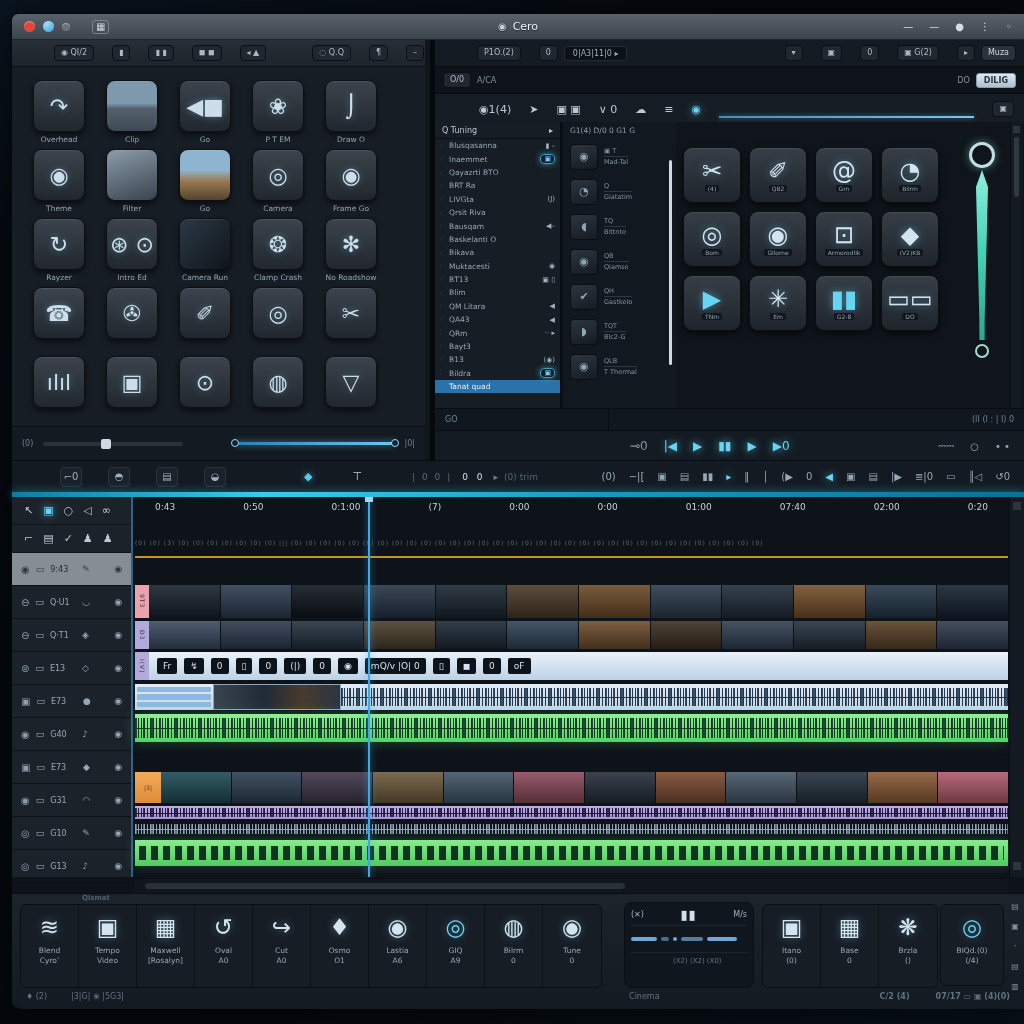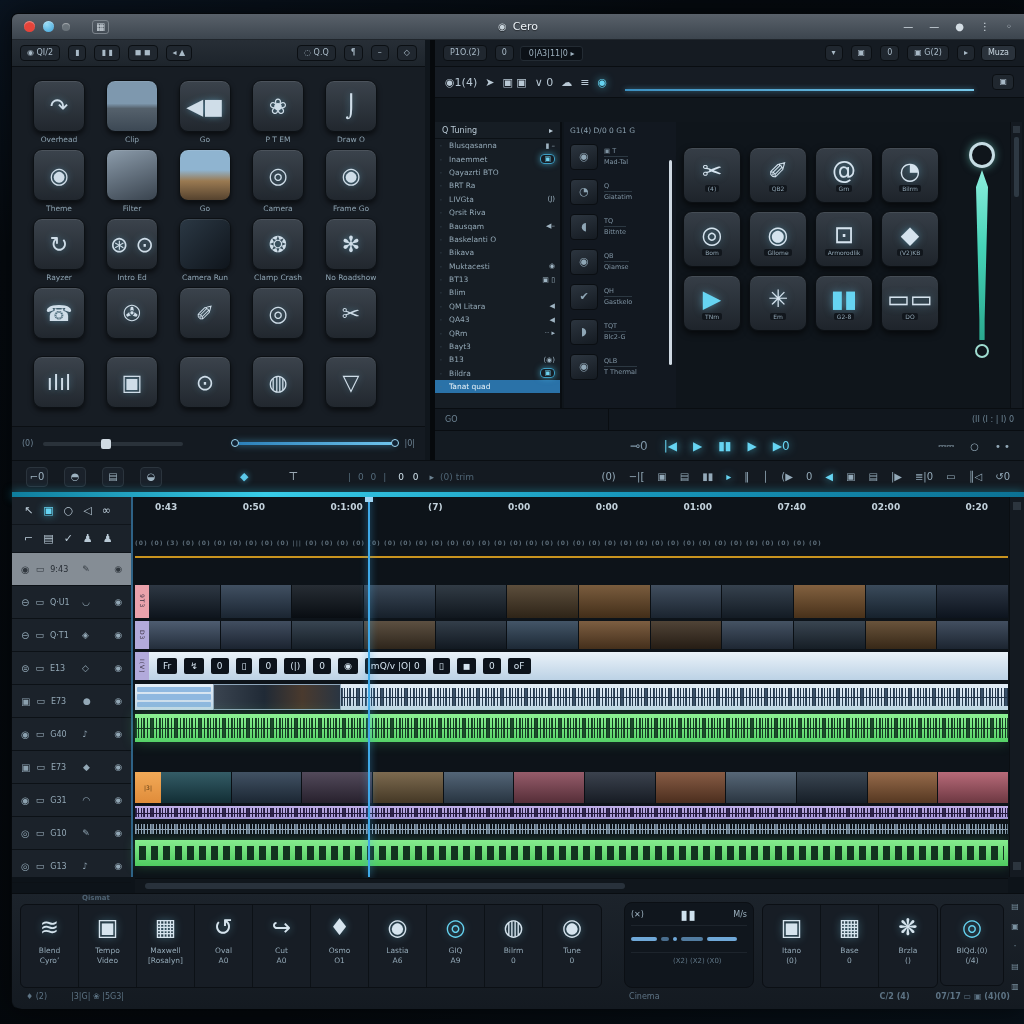--- a/index.html
+++ b/index.html
@@ -13,21 +13,21 @@
     display:flex;align-items:center;padding:0 12px;border-bottom:1px solid #20262c;}
   .light{width:11px;height:11px;border-radius:50%;margin-right:8px;box-shadow:inset 0 1px 1px rgba(255,255,255,.4);}
   .tb-chip{margin-left:14px;font-size:10px;color:#cfd8df;border:1px solid #7b838b;border-radius:3px;padding:0 3px;line-height:12px;}
   .tb-title{position:absolute;left:50%;transform:translateX(-50%);display:flex;gap:6px;align-items:center;
     font-size:11px;color:#eaf0f5;text-shadow:0 1px 1px rgba(0,0,0,.5);}
   .tb-title .ic{font-size:10px;color:#c7d2da;}
   .tb-right{margin-left:auto;display:flex;gap:16px;align-items:center;color:#d4dde4;font-size:10px;}
   
   .chip{background:#20272f;border:1px solid #0b0f13;border-radius:4px;color:#a9bac7;font-size:8px;
     padding:2px 6px;line-height:10px;white-space:nowrap;}
-  .chips{display:flex;gap:8px;align-items:center;}
+  .chips{display:flex;gap:18px;align-items:center;margin-left:34px;}
   .accent{color:#66d4f2 !important;text-shadow:0 0 8px rgba(80,210,240,.8);}
   
   .left-pane{position:absolute;left:0;top:26px;width:413px;height:420px;background:#171d24;}
   .pane-toolbar{height:26px;background:linear-gradient(180deg,#272e36,#1d242b);border-bottom:1px solid #0b0f13;
     display:flex;align-items:center;gap:6px;padding:0 8px;}
   .pane-toolbar .spacer{flex:1;}
   .lp-grid{display:grid;grid-template-columns:repeat(5,52px);column-gap:21px;row-gap:0;padding:13px 0 0 21px;}
   .cell{width:52px;height:69px;}
   .tile{width:52px;height:52px;border-radius:9px;border:1px solid #0c1014;box-sizing:border-box;
     background:linear-gradient(180deg,#3b434c,#21272e);
@@ -115,21 +115,21 @@
   .tools-row{height:27px;display:flex;align-items:center;gap:10px;padding:0 12px;border-bottom:1px solid #10151b;}
   .tools-row .g{font-size:11px;color:#b9c9d5;}
   .th-row{height:32px;border-bottom:1px solid #0c1116;display:flex;align-items:center;gap:6px;padding:0 9px;color:#93a8b6;font-size:8px;}
   .th-row .n{font-size:10px;color:#8ba0ae;}
   .th-row .c{font-size:9px;color:#9fb4c2;}
   .th-row .labtx{min-width:22px;}
   .th-row .mid{font-size:9px;margin-left:4px;}
   .th-row .eye{font-size:9px;margin-left:auto;}
   .th-row.selected{background:#858d95;color:#262c33;}
   .th-row.selected .n,.th-row.selected .c,.th-row.selected .mid,.th-row.selected .eye{color:#30373e;}
-  .ruler{position:absolute;left:123px;top:0;right:16px;height:62px;font-weight:bold;}
+  .ruler{position:absolute;left:123px;top:0;right:16px;height:62px;}
   .ruler-times{display:flex;justify-content:space-between;padding:5px 20px 0;font-size:9px;color:#c3d2dc;}
   .ruler-ticks{position:absolute;left:0;right:0;top:42px;height:14px;font-size:6px;color:#5b6b77;
     overflow:hidden;white-space:nowrap;letter-spacing:1px;}
   .orange-line{position:absolute;left:123px;right:16px;top:59px;height:2px;background:#c8931f;}
   .tracks{position:absolute;left:123px;top:0;right:16px;height:380px;}
   .trk{position:absolute;left:0;right:0;display:flex;overflow:hidden;}
   .clip-tab{flex:0 0 14px;display:flex;align-items:center;justify-content:center;font-size:6px;color:#3a3040;
     writing-mode:vertical-rl;letter-spacing:1px;}
   .strip{display:flex;gap:1px;flex:1;background:#0a0f14;}
   .frame{flex:1;position:relative;}
@@ -435,20 +435,27 @@
         <span class="chips">
 
         <span class="chip">▾</span>
             <span class="chip">▣</span>
             <span class="chip">0</span>
             <span class="chip">▣ G(2)</span>
             <span class="chip">▸</span>
           </span>
         <span class="chip" style="background:#2a323b;color:#c8d6e0">Muza</span>
       </div>
+      <div class="rp-row2">
+        <span class="chip">O/0</span>
+        <span style="font-size:8px;color:#7e93a2">A/CA</span>
+        <span style="flex:1"></span>
+        <span style="font-size:8px;color:#7e93a2">DO</span>
+        <span class="lightbtn">DILIG</span>
+      </div>
       <div class="rp-row3">
         <span class="chips">
 
         <span class="g">◉1(4)</span>
             <span class="g">➤</span>
             <span class="g">▣ ▣</span>
             <span class="g">∨ 0</span>
             <span class="g">☁</span>
             <span class="g">≡</span>
             <span class="g accent">◉</span>

